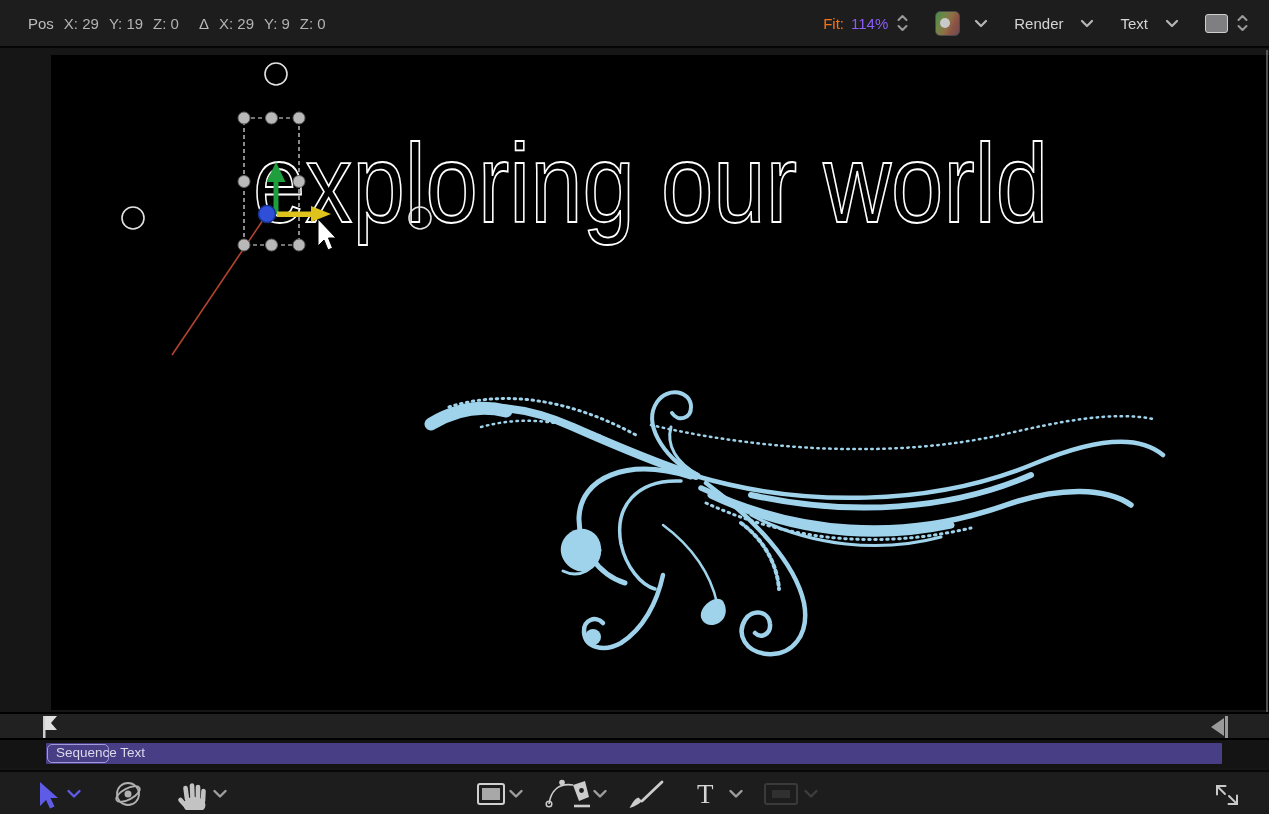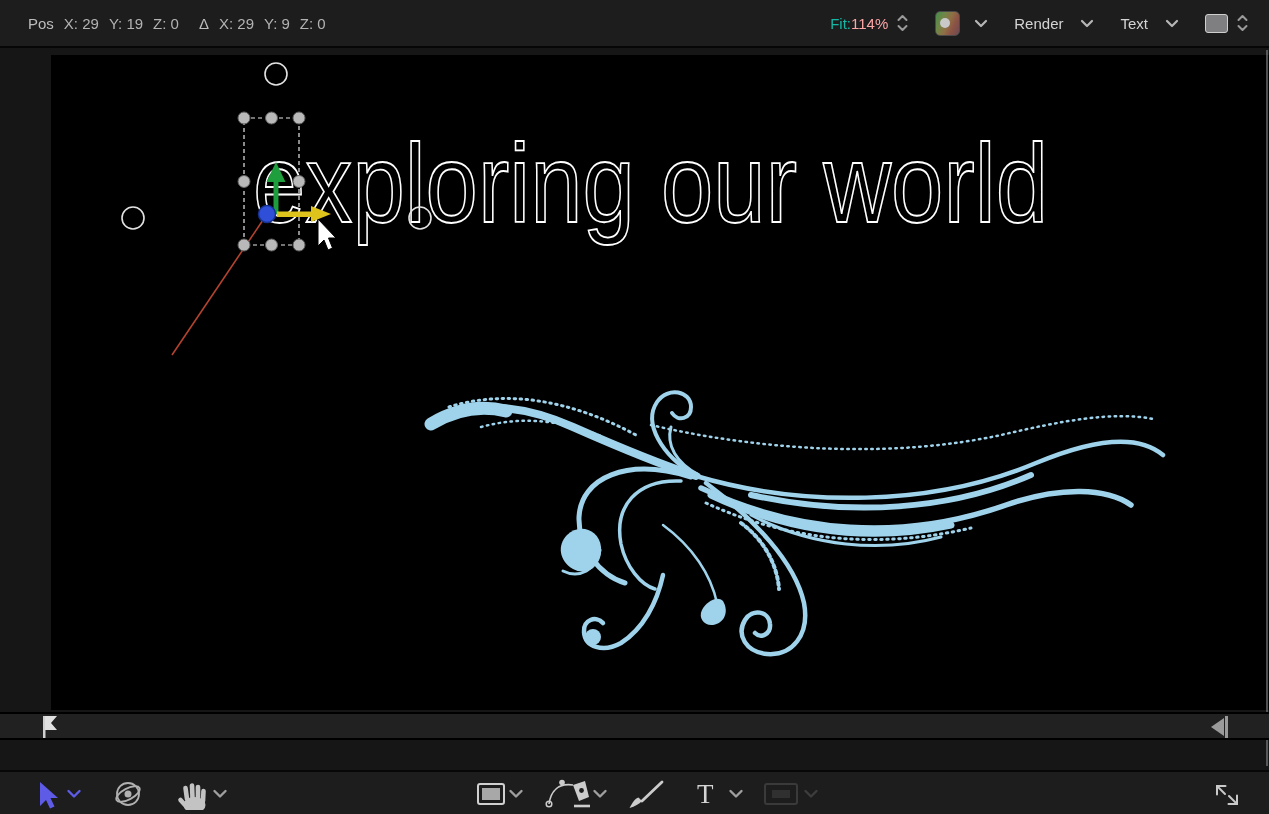--- a/index.html
+++ b/index.html
@@ -6,22 +6,22 @@
   #app{position:relative;width:1269px;height:814px;background:#161616;overflow:hidden;
        font-family:"Liberation Sans",sans-serif;-webkit-user-select:none;user-select:none;}
 
   
   .topbar{position:absolute;left:0;top:0;width:100%;height:48px;background:#1d1d1e;
           border-bottom:2px solid #060606;display:flex;align-items:center;
           justify-content:space-between;box-sizing:border-box;padding:0 20px 0 28px;}
   .tb-left{display:flex;align-items:center;gap:10px;font-size:15px;color:#b3b3b3;}
   .tb-left .lab{color:#bdbdbd;}
   .tb-right{display:flex;align-items:center;font-size:15px;color:#d4d4d4;}
-  .fitlab{color:#14b8a6;text-align:right;}
-  .fitval{color:#fca5a5;}
+  .fitlab{color:#f97316;text-align:right;}
+  .fitval{color:#8b5cf6;margin-left:7px;}
   .gap8{width:8px;} .gap14{width:14px;} .gap26{width:26px;}
   .colorwell{width:23px;height:23px;border-radius:5px;border:1px solid #4a4a4a;position:relative;
      background:linear-gradient(115deg,#478a4c 0%,#6f8747 28%,#8f6f45 52%,#8c5345 72%,#6d4952 100%);}
   .colorwell .dot{position:absolute;left:4px;top:6px;width:10px;height:10px;border-radius:50%;background:#c9c9c9;}
   .winicon{width:23px;height:19px;border-radius:3px;background:#7f7f82;border:1.5px solid #cfcfcf;box-sizing:border-box;}
   .ddlabel{display:flex;align-items:center;gap:17px;cursor:default;}
 
   
   .workspace{position:absolute;left:0;top:50px;width:100%;height:660px;background:#161616;}
   .canvas{position:absolute;left:51px;top:5px;width:1267px;height:655px;background:#000;}
@@ -176,20 +176,26 @@
         <rect x="43" y="2" width="2.5" height="22" fill="#cfcfcf"></rect>
         <polygon points="45,2 57,2 51,9 57,16 45,16" fill="#e0e0e0"></polygon>
       </g>
       <g>
         <rect x="1225" y="2" width="3" height="22" fill="#9a9a9a"></rect>
         <polygon points="1224,4 1224,22 1211,13" fill="#9a9a9a"></polygon>
       </g>
     </svg>
   </div>
 
+  <div class="tl-track">
+    <div class="tl-bar">
+      <span class="tl-name-outline"></span>
+      <span class="tl-label">Sequence Text</span>
+    </div>
+  </div>
 
   <div class="botbar">
 
     <div class="tool" style="left:34px">
       <svg class="ticon" width="26" height="30">
         <path d="M6 3 L6 27 L12 21 L16 29.5 L20.5 27.5 L16.5 19 L24 19 Z" fill="#5e5ce6"></path>
       </svg>
     </div>
     <div class="tool" style="left:66px">
       <svg class="ticon" width="16" height="10">

